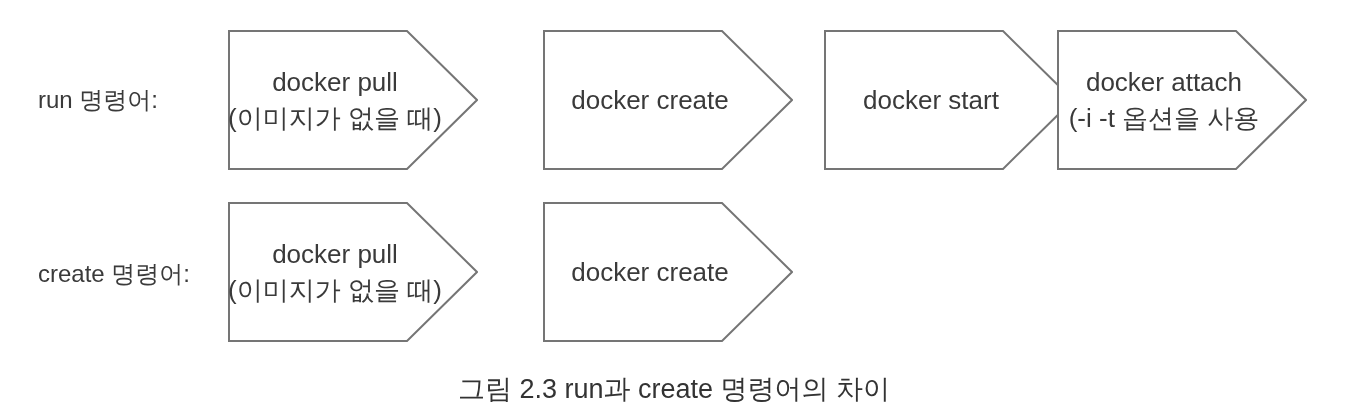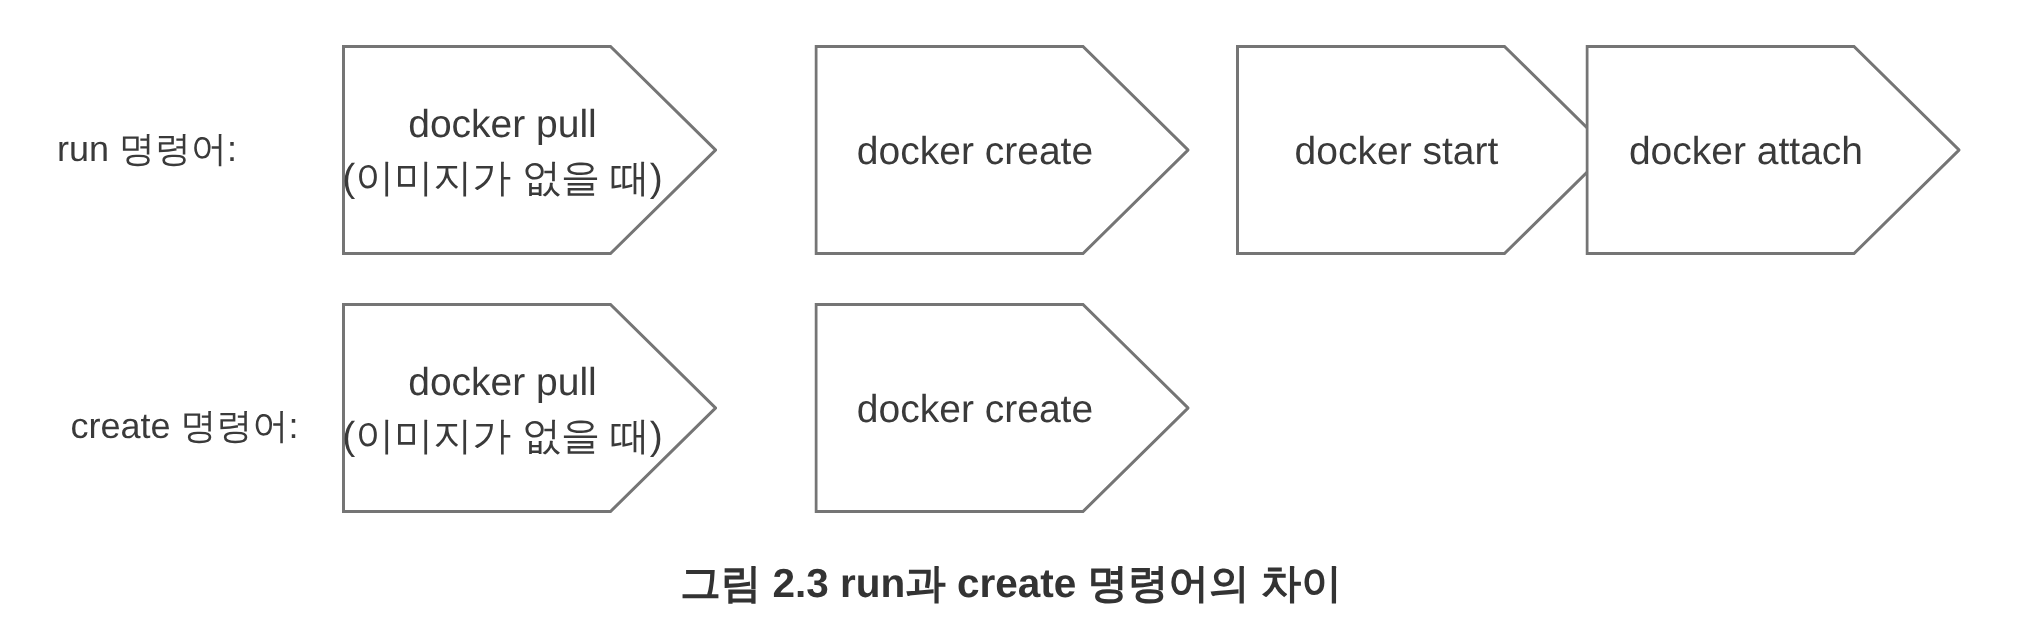--- a/index.html
+++ b/index.html
@@ -18,21 +18,21 @@
   .row-label {
     position: absolute;
     left: 38px;
     width: 170px;
     font-size: 24px;
     line-height: 30px;
     color: #3a3a3a;
     white-space: nowrap;
   }
   .row-label.run    { top: 85px; }
-  .row-label.create { top: 270px; text-align: center; }
+  .row-label.create { top: 259px; }
 
   .arrow-shape {
     position: absolute;
     width: 250px;
     height: 140px;
   }
   .arrow-shape svg {
     position: absolute;
     left: 0; top: 0;
     display: block;
@@ -69,21 +69,21 @@
 
   .caption {
     position: absolute;
     top: 372px;
     left: 0;
     width: 1348px;
     text-align: center;
     font-size: 27px;
     line-height: 34px;
     color: #333333;
-    font-weight: 700;
+    font-weight: 400;
   }
 </style>
 </head>
 <body>
 
 <div class="canvas">
 
   <div class="row-label run">run 명령어:</div>
   <div class="row-label create">create 명령어:</div>
 
@@ -114,20 +114,21 @@
       <span>docker start</span>
     </div>
   </div>
 
   <div class="arrow-shape r1 c4">
     <svg width="250" height="140" viewBox="0 0 250 140">
       <polygon points="1,1 179,1 249,70 179,139 1,139"></polygon>
     </svg>
     <div class="shape-text">
       <span>docker attach</span>
+      <span>(-i -t 옵션을 사용</span>
     </div>
   </div>
 
   <div class="arrow-shape r2 c1">
     <svg width="250" height="140" viewBox="0 0 250 140">
       <polygon points="1,1 179,1 249,70 179,139 1,139"></polygon>
     </svg>
     <div class="shape-text">
       <span>docker pull</span>
       <span>(이미지가 없을 때)</span>

